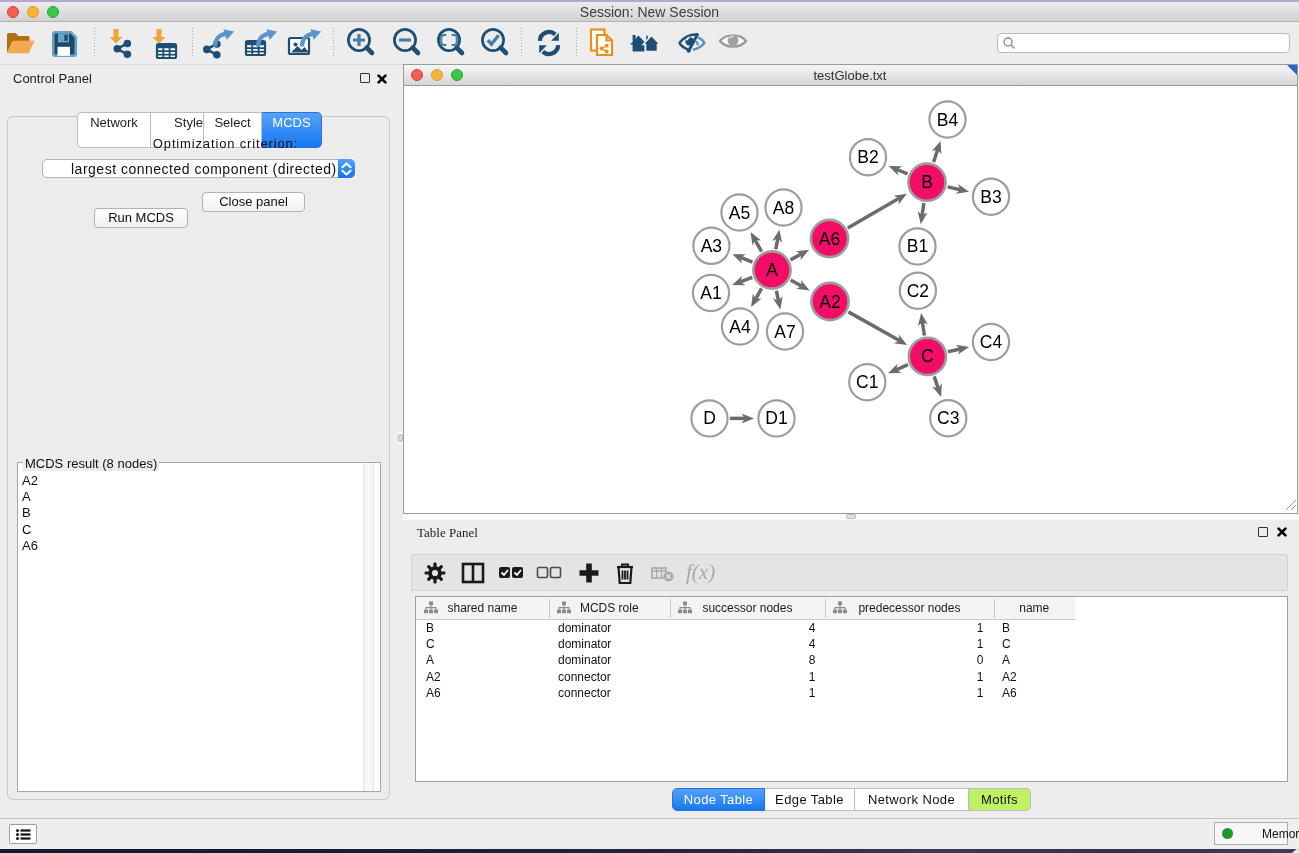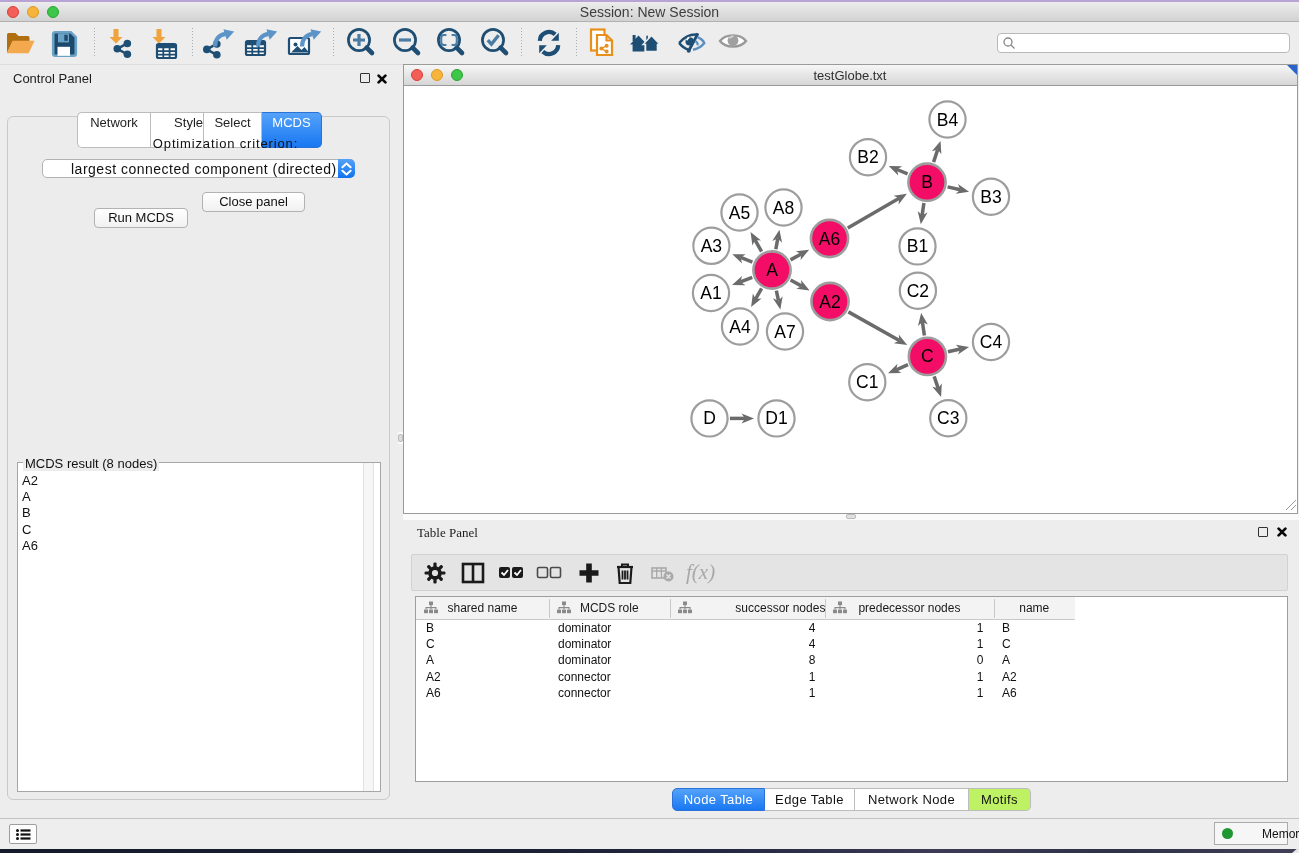--- a/index.html
+++ b/index.html
@@ -398,21 +398,21 @@
     <div class="abs" style="left:253.5px;top:2px;width:1px;height:19px;background:#c9c9c9;"></div>
     <svg class="abs" style="left:261.5px;top:4px;" width="14" height="14" viewBox="0 0 14 14">
       <g fill="#8a8a8a">
         <rect x="5" y="0.5" width="4" height="3.6"></rect>
         <rect x="0" y="8.6" width="4" height="3.6"></rect>
         <rect x="5" y="8.6" width="4" height="3.6"></rect>
         <rect x="10" y="8.6" width="4" height="3.6"></rect>
         <path d="M7,4 v2.5 M2,8.6 v-2 h10 v2 M7,6.5 v2" stroke="#8a8a8a" stroke-width="1.1" fill="none"></path>
       </g>
     </svg>
-    <div class="abs" style="left:253.5px;top:4px;width:155.89999999999998px;text-align:right;font-size:12px;color:#1a1a1a;">successor nodes</div>
+    <div class="abs" style="left:253.5px;top:4px;width:155.89999999999998px;text-align:center;font-size:12px;color:#1a1a1a;">successor nodes</div>
     <div class="abs" style="left:409.4px;top:2px;width:1px;height:19px;background:#c9c9c9;"></div>
     <svg class="abs" style="left:417.4px;top:4px;" width="14" height="14" viewBox="0 0 14 14">
       <g fill="#8a8a8a">
         <rect x="5" y="0.5" width="4" height="3.6"></rect>
         <rect x="0" y="8.6" width="4" height="3.6"></rect>
         <rect x="5" y="8.6" width="4" height="3.6"></rect>
         <rect x="10" y="8.6" width="4" height="3.6"></rect>
         <path d="M7,4 v2.5 M2,8.6 v-2 h10 v2 M7,6.5 v2" stroke="#8a8a8a" stroke-width="1.1" fill="none"></path>
       </g>
     </svg>

